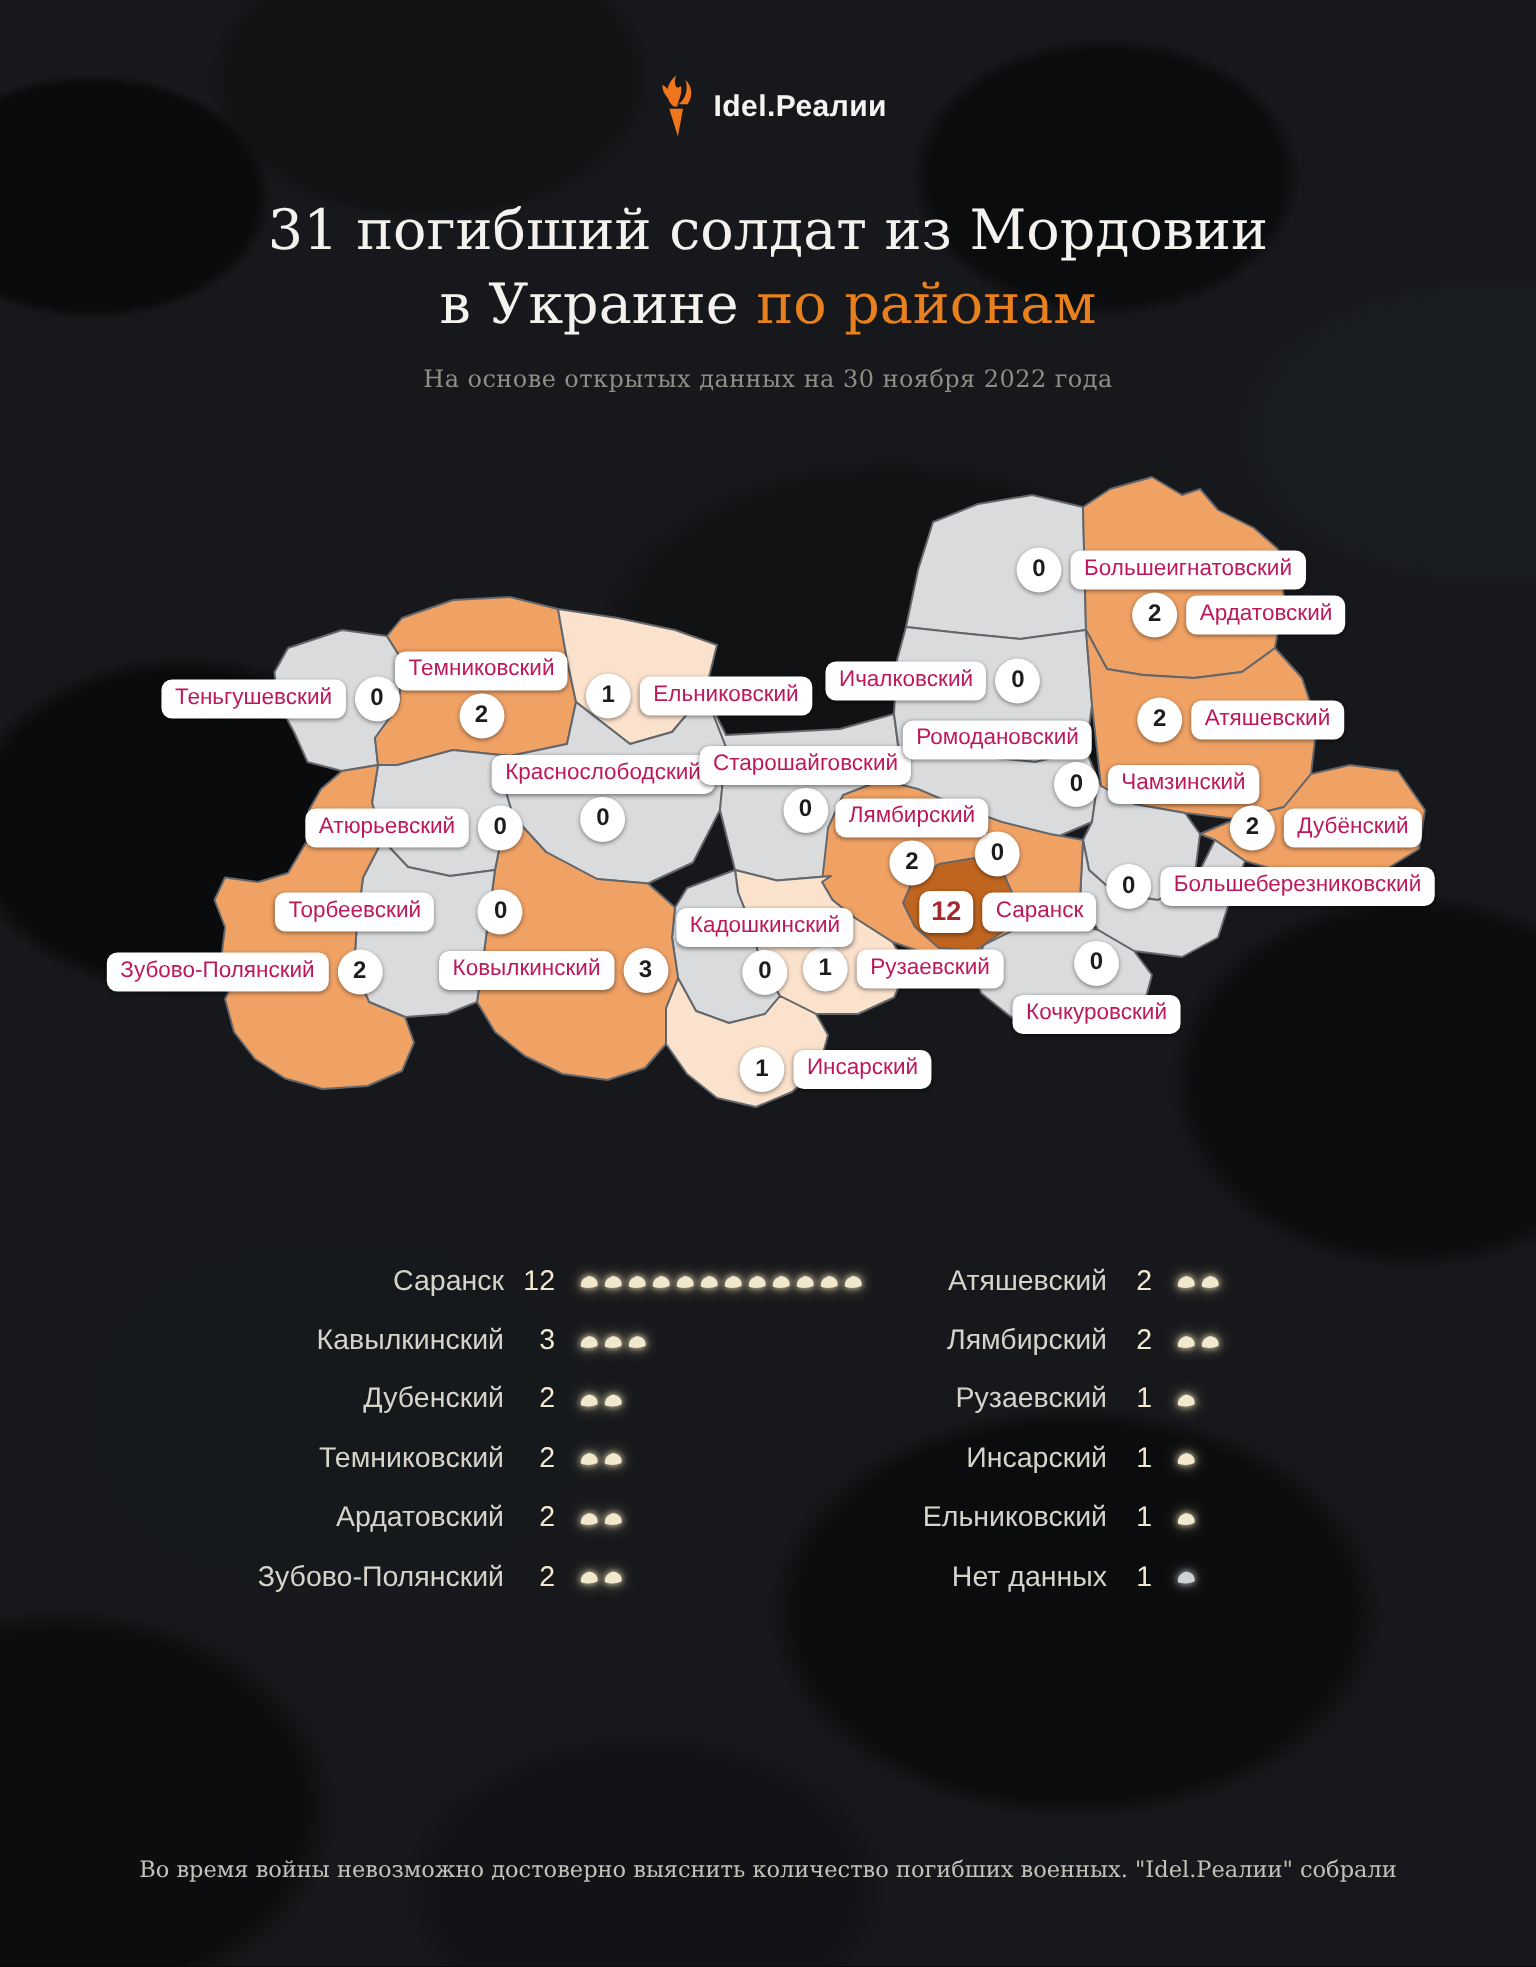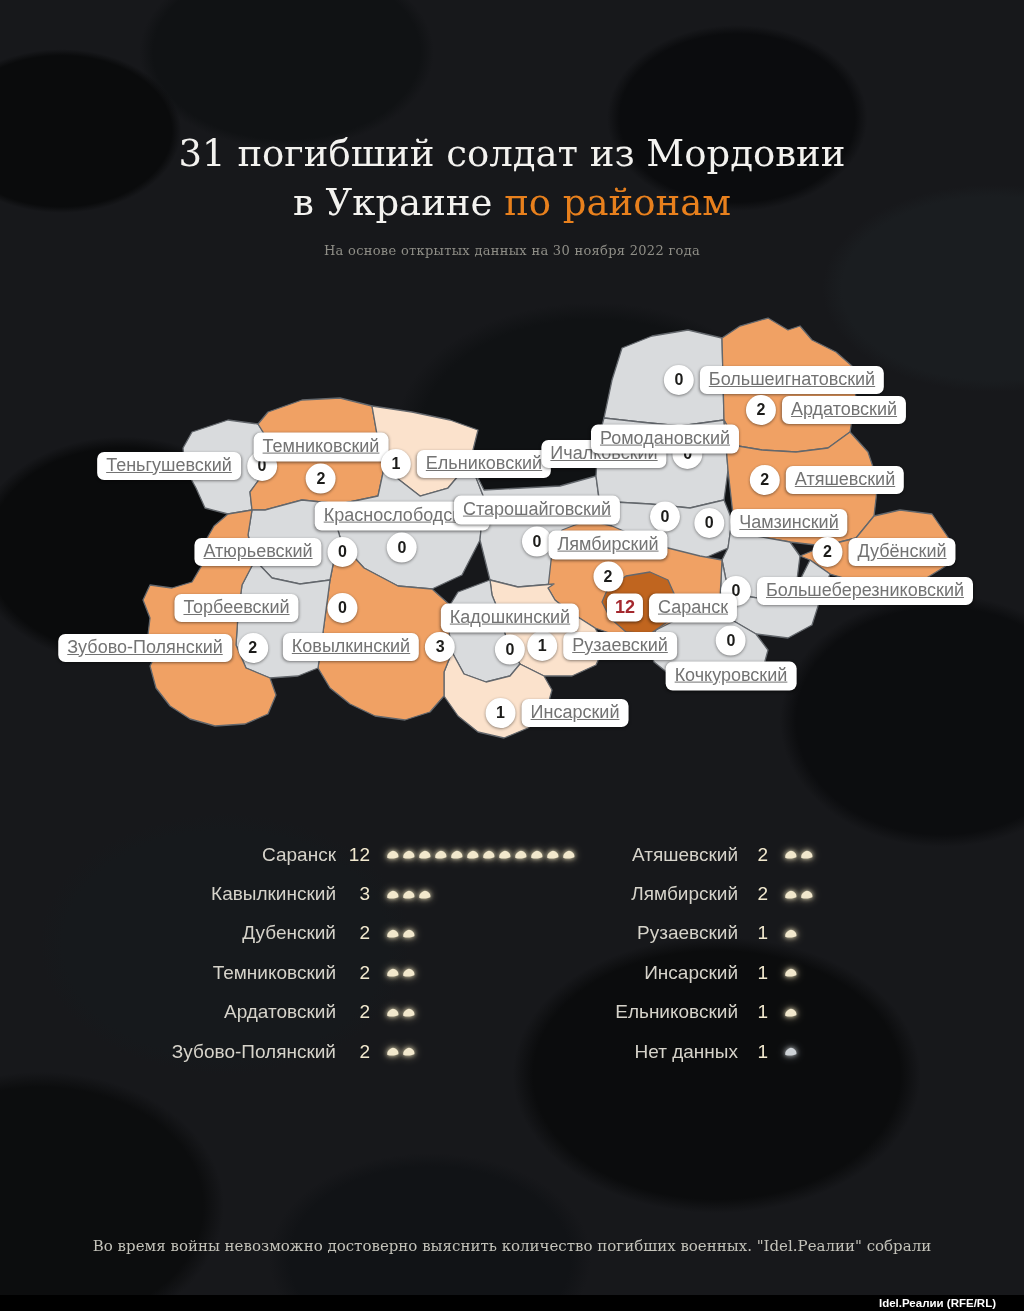--- a/index.html
+++ b/index.html
@@ -17,26 +17,26 @@
       radial-gradient(340px 230px at 70% 82%, #0b0c0d 54%, transparent 60%),
       radial-gradient(260px 170px at 42% 96%, #111316 54%, transparent 62%),
       radial-gradient(300px 220px at 4% 92%, #0c0d0e 54%, transparent 61%),
       #17181b;}
   .logo{position:absolute;top:48px;left:0;width:100%;display:flex;justify-content:center;align-items:center;gap:9px;}
   .logo-text{color:#f4f4f2;font-size:20px;font-weight:bold;letter-spacing:.3px;}
   .title{position:absolute;top:129px;left:0;width:100%;text-align:center;
     font-family:"DejaVu Serif",serif;font-size:37px;line-height:49px;color:#f3f2ef;}
   .title .accent{font-weight:normal;}
   .subtitle{position:absolute;top:243px;left:0;width:100%;text-align:center;
-    font-family:"DejaVu Serif",serif;font-size:13px;color:#8f8e87;letter-spacing:.3px;}
+    font-family:"DejaVu Serif",serif;font-size:16px;color:#8f8e87;letter-spacing:.3px;}
   .map-svg{position:absolute;left:0;top:0;width:1024px;height:1311px;}
   #map-labels .map-label{position:absolute;transform:translate(-50%,-50%);display:flex;align-items:center;gap:6px;white-space:nowrap;}
   #map-labels .map-label.stacked{flex-direction:column;gap:2px;}
-  .pill{background:#fff;color:#737373;font-size:18px;line-height:1.1;
-    padding:4px 9px 5px;border-radius:7px;box-shadow:0 1px 3px rgba(0,0,0,.45);text-decoration:underline;}
+  .pill{background:#fff;color:#be185d;font-size:15px;line-height:1.1;
+    padding:4px 9px 5px;border-radius:7px;box-shadow:0 1px 3px rgba(0,0,0,.45);}
   .badge-circle{width:30px;height:30px;border-radius:50%;background:#fff;color:#1c1c1a;
     font-size:16px;font-weight:bold;display:flex;align-items:center;justify-content:center;
     box-shadow:0 1px 3px rgba(0,0,0,.45);}
   .badge-rect{background:#fff;color:#a4282e;font-size:18px;font-weight:bold;
     padding:3px 8px 4px;border-radius:7px;box-shadow:0 1px 3px rgba(0,0,0,.45);}
   .list-col{position:absolute;top:835px;}
   .list-col.left{left:88px;}
   .list-col.right{left:520px;}
   .list-row{display:flex;align-items:center;height:39.4px;}
   .lname{text-align:right;font-size:19px;color:#d6d3ca;}
@@ -52,20 +52,31 @@
     font-family:"DejaVu Serif",serif;font-size:15px;line-height:28px;color:#c3c2b9;}
   .credit-bar{position:absolute;left:0;bottom:0;width:100%;height:16px;background:#000;
     display:flex;justify-content:flex-end;align-items:center;padding-right:28px;box-sizing:border-box;}
   .credit-bar span{color:#fff;font-size:11.5px;font-weight:bold;}
 </style>
 </head>
 <body>
 
 <div class="page">
 
+  <div class="logo">
+    <svg width="34" height="46" viewBox="0 0 44 60">
+      <g fill="#f0761e">
+        <path d="M17,32 h12 l-4.5,24 z"></path>
+        <path d="M21,30 C13,24 13,11 23,3 C20,12 24,16 27,12 C29,18 25,24 24,30 Z"></path>
+        <path d="M25,28 C31,24 34,15 31,7 C37,12 38,21 33,28 Z"></path>
+        <path d="M11,11 C17,14 19,20 19,25 C13,21 11,16 11,11 Z"></path>
+      </g>
+    </svg>
+    <span class="logo-text">Idel.Реалии</span>
+  </div>
 
   <div class="title">
     <div>31 погибший солдат из Мордовии</div>
     <div><span>в Украине </span><span class="accent" id="title-accent" style="color: rgb(232, 128, 29);">по районам</span></div>
   </div>
 
   <div class="subtitle">На основе открытых данных на 30 ноября 2022 года</div>
 
   <svg class="map-svg" viewBox="0 0 1024 1311" id="map-svg">
       <polygon points="192,432 228,420 258,424 268,440 266,470 250,492 252,510 228,514 205,508 196,488 185,468 183,448" fill="#d9dbdd" stroke="#63676c" stroke-width="1.3" stroke-linejoin="round"></polygon>
@@ -122,21 +133,21 @@
         <span class="badge-circle">0</span>
       </div>
       <div class="map-label" style="left: 826px; top: 410px;">
         <span class="badge-circle">2</span>
         <span class="pill">Ардатовский</span>
       </div>
       <div class="map-label" style="left: 827px; top: 480px;">
         <span class="badge-circle">2</span>
         <span class="pill">Атяшевский</span>
       </div>
-      <div class="map-label stacked" style="left: 665px; top: 478px; gap: 48px;">
+      <div class="map-label stacked" style="left: 665px; top: 532px; gap: 48px;">
         <span class="pill">Ромодановский</span>
         <span class="badge-circle">0</span>
       </div>
       <div class="map-label" style="left: 771px; top: 523px;">
         <span class="badge-circle">0</span>
         <span class="pill">Чамзинский</span>
       </div>
       <div class="map-label" style="left: 884px; top: 552px;">
         <span class="badge-circle">2</span>
         <span class="pill">Дубёнский</span>
@@ -354,17 +365,14 @@
             <path fill="#cdd2d6" d="M1.4,8.9 C0.8,6.9 1.6,3.2 6.8,1.7 C11.6,2.6 12.9,5.9 12.3,8.3 C8.7,9.9 4.3,9.9 1.4,8.9 Z"></path>
           </svg>
         </span>
       </div>
     </div>
 
   <div class="footer">
     <div>Во время войны невозможно достоверно выяснить количество погибших военных. "Idel.Реалии" собрали</div>
   </div>
 
-  <div class="credit-bar">
-    <span>Idel.Реалии (RFE/RL)</span>
-  </div>
 
 </div>
 
 </body></html>

